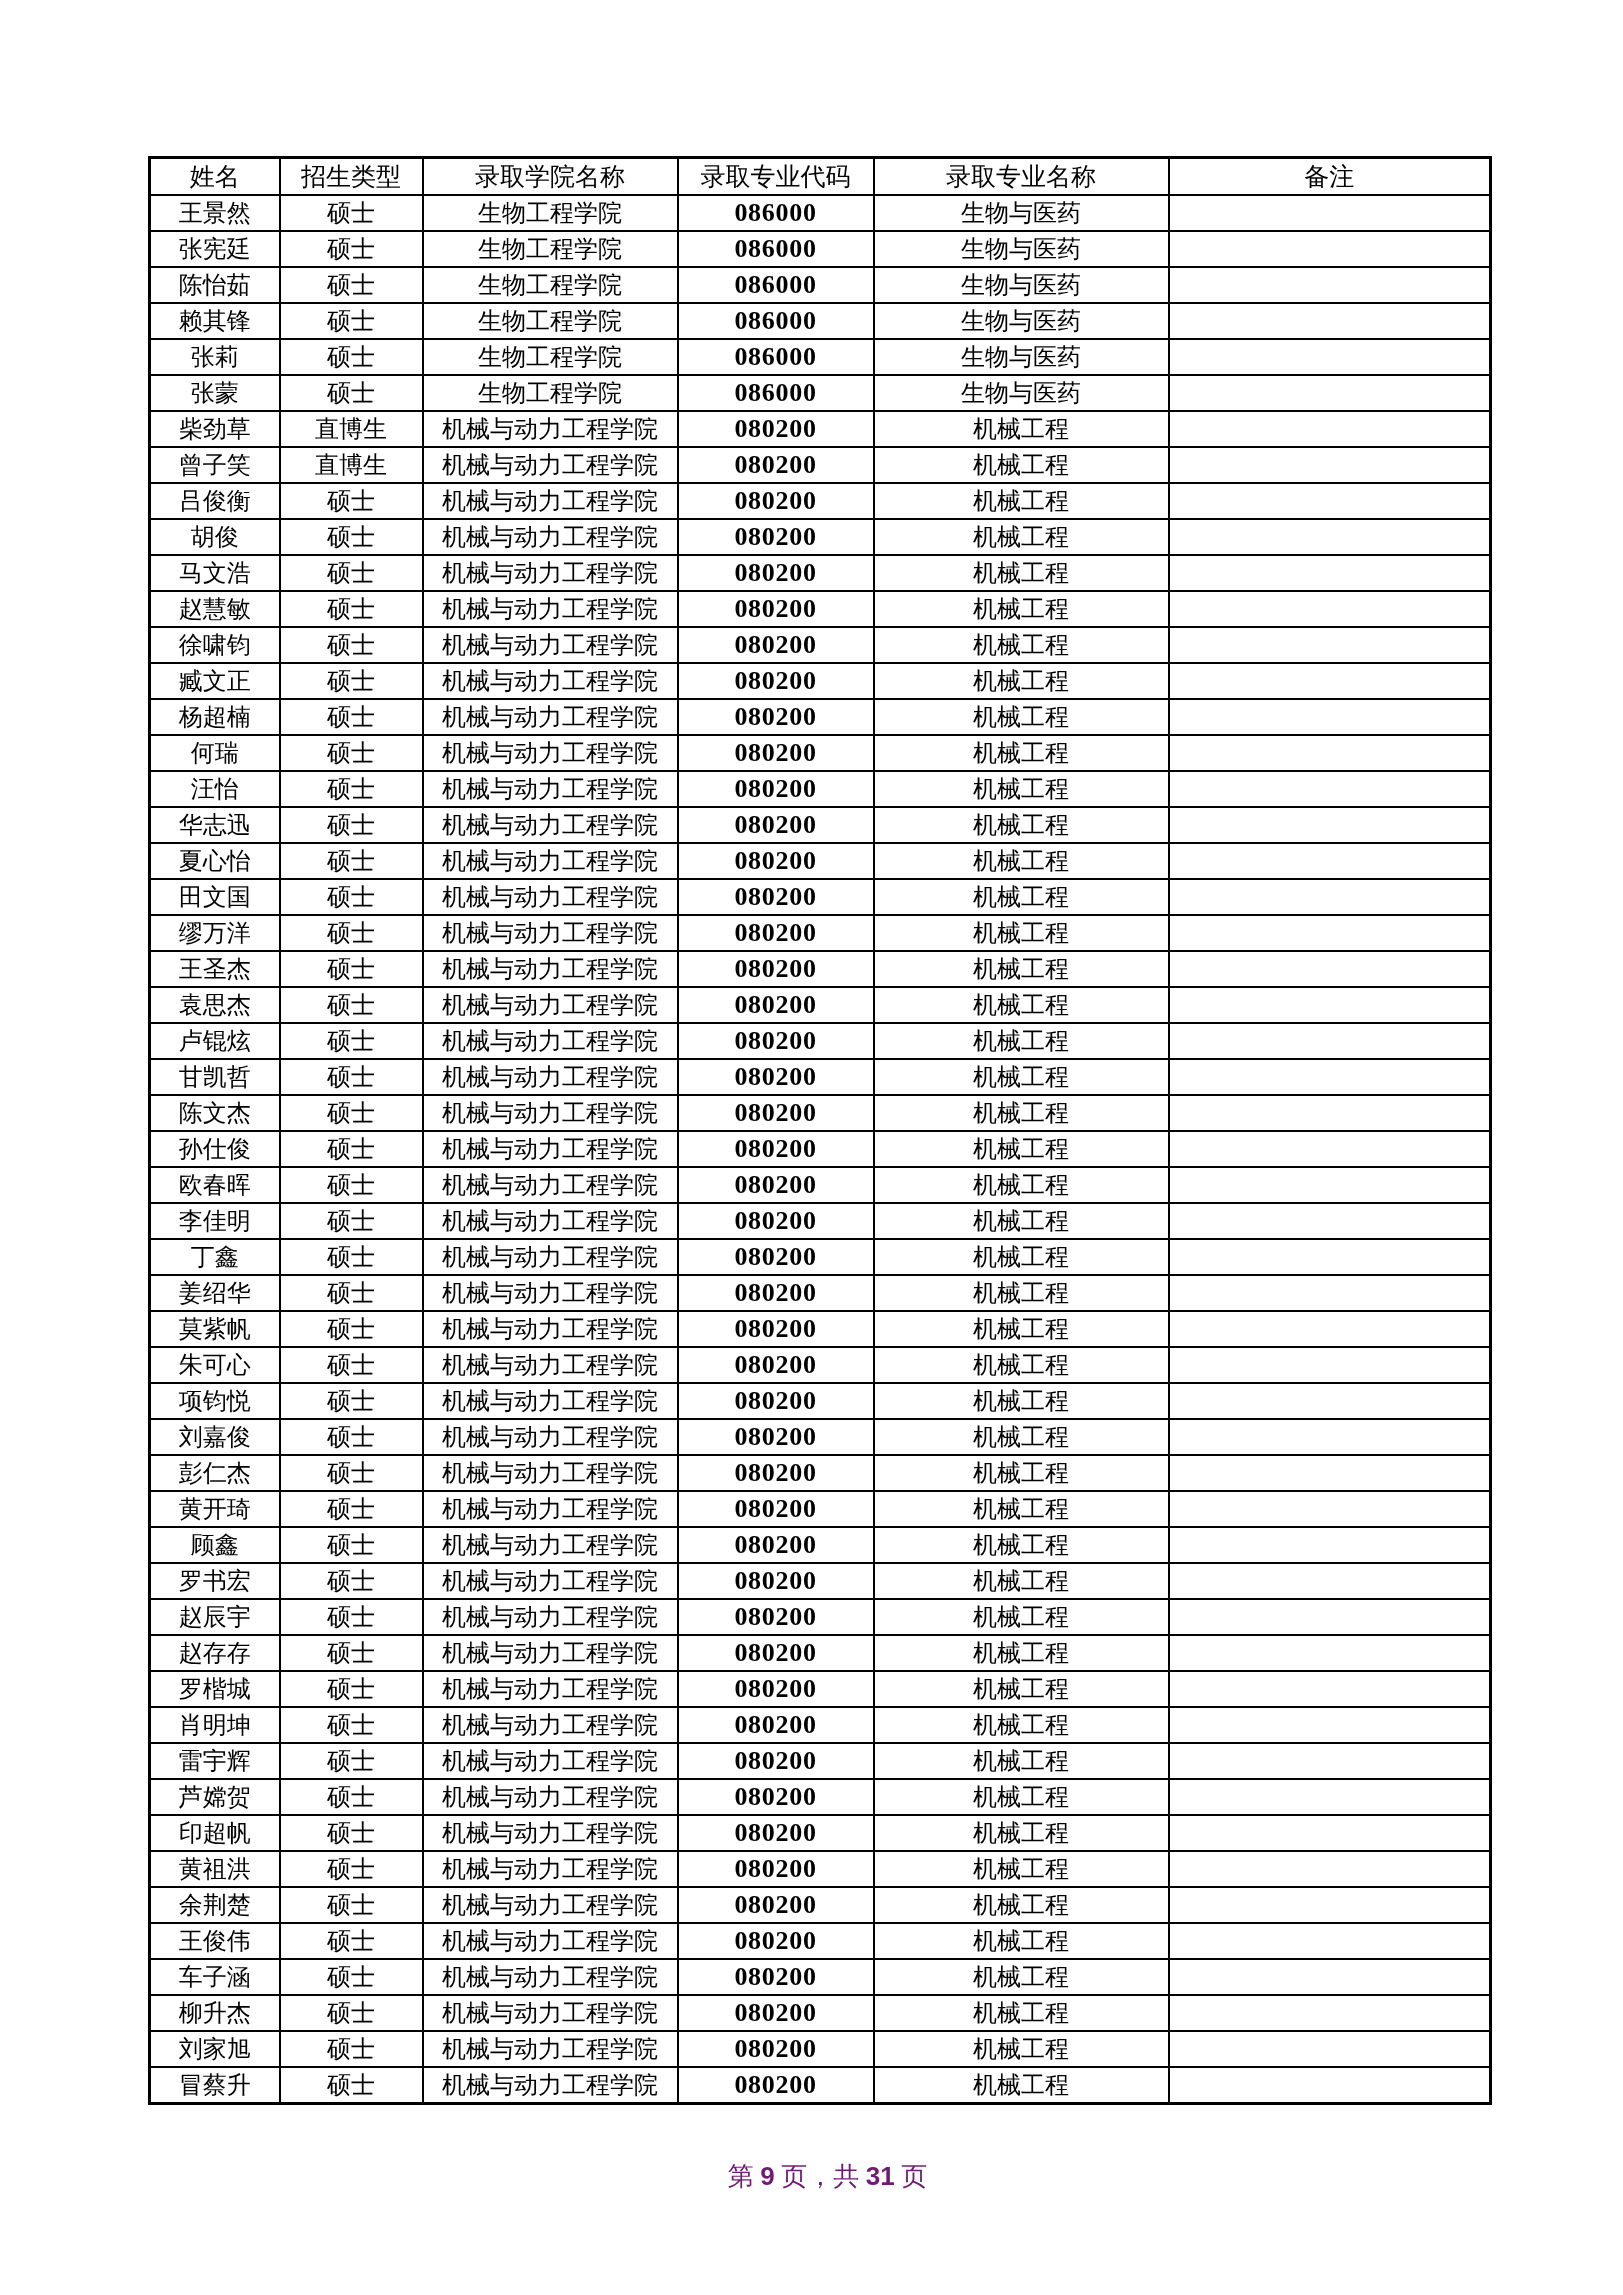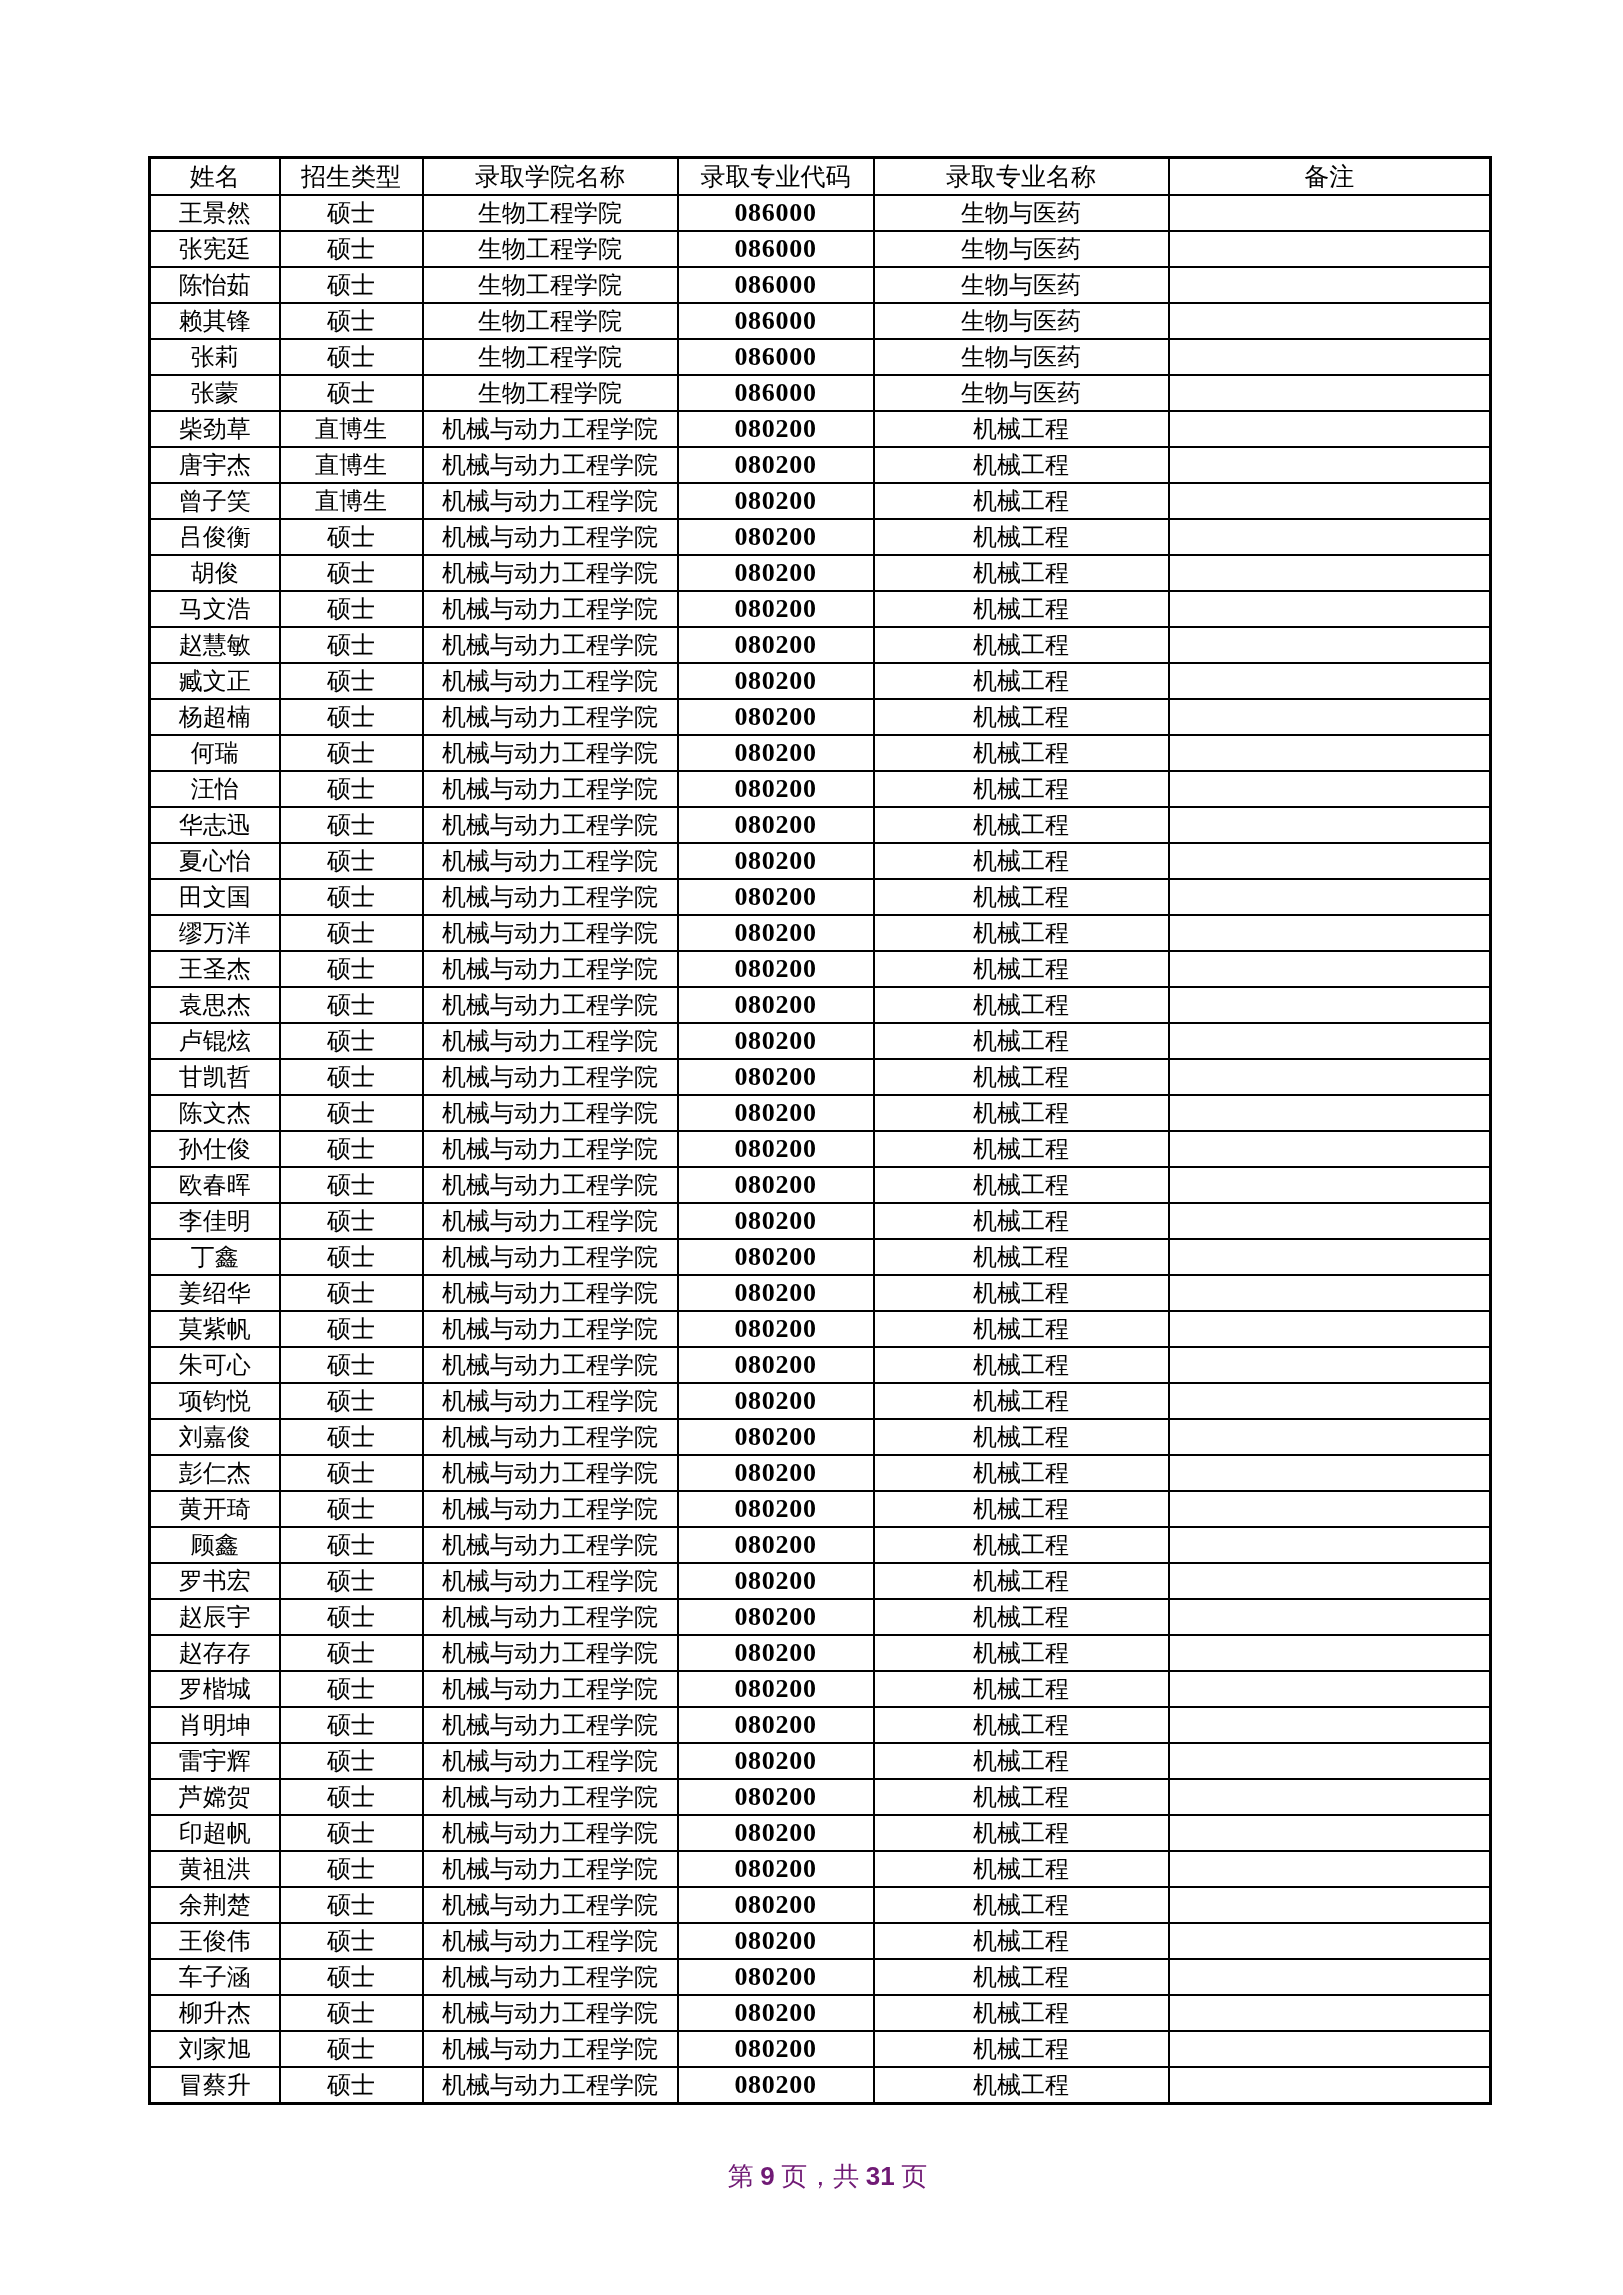--- a/index.html
+++ b/index.html
@@ -139,28 +139,20 @@
         </tr>
         <tr>
           <td>柴劲草</td>
           <td>直博生</td>
           <td>机械与动力工程学院</td>
           <td class="code">080200</td>
           <td>机械工程</td>
           <td></td>
         </tr>
         <tr>
-          <td>唐宇杰</td>
-          <td>直博生</td>
-          <td>机械与动力工程学院</td>
-          <td class="code">080200</td>
-          <td>机械工程</td>
-          <td></td>
-        </tr>
-        <tr>
           <td>曾子笑</td>
           <td>直博生</td>
           <td>机械与动力工程学院</td>
           <td class="code">080200</td>
           <td>机械工程</td>
           <td></td>
         </tr>
         <tr>
           <td>吕俊衡</td>
           <td>硕士</td>
@@ -180,20 +172,28 @@
         <tr>
           <td>马文浩</td>
           <td>硕士</td>
           <td>机械与动力工程学院</td>
           <td class="code">080200</td>
           <td>机械工程</td>
           <td></td>
         </tr>
         <tr>
           <td>赵慧敏</td>
+          <td>硕士</td>
+          <td>机械与动力工程学院</td>
+          <td class="code">080200</td>
+          <td>机械工程</td>
+          <td></td>
+        </tr>
+        <tr>
+          <td>徐啸钧</td>
           <td>硕士</td>
           <td>机械与动力工程学院</td>
           <td class="code">080200</td>
           <td>机械工程</td>
           <td></td>
         </tr>
         <tr>
           <td>臧文正</td>
           <td>硕士</td>
           <td>机械与动力工程学院</td>

